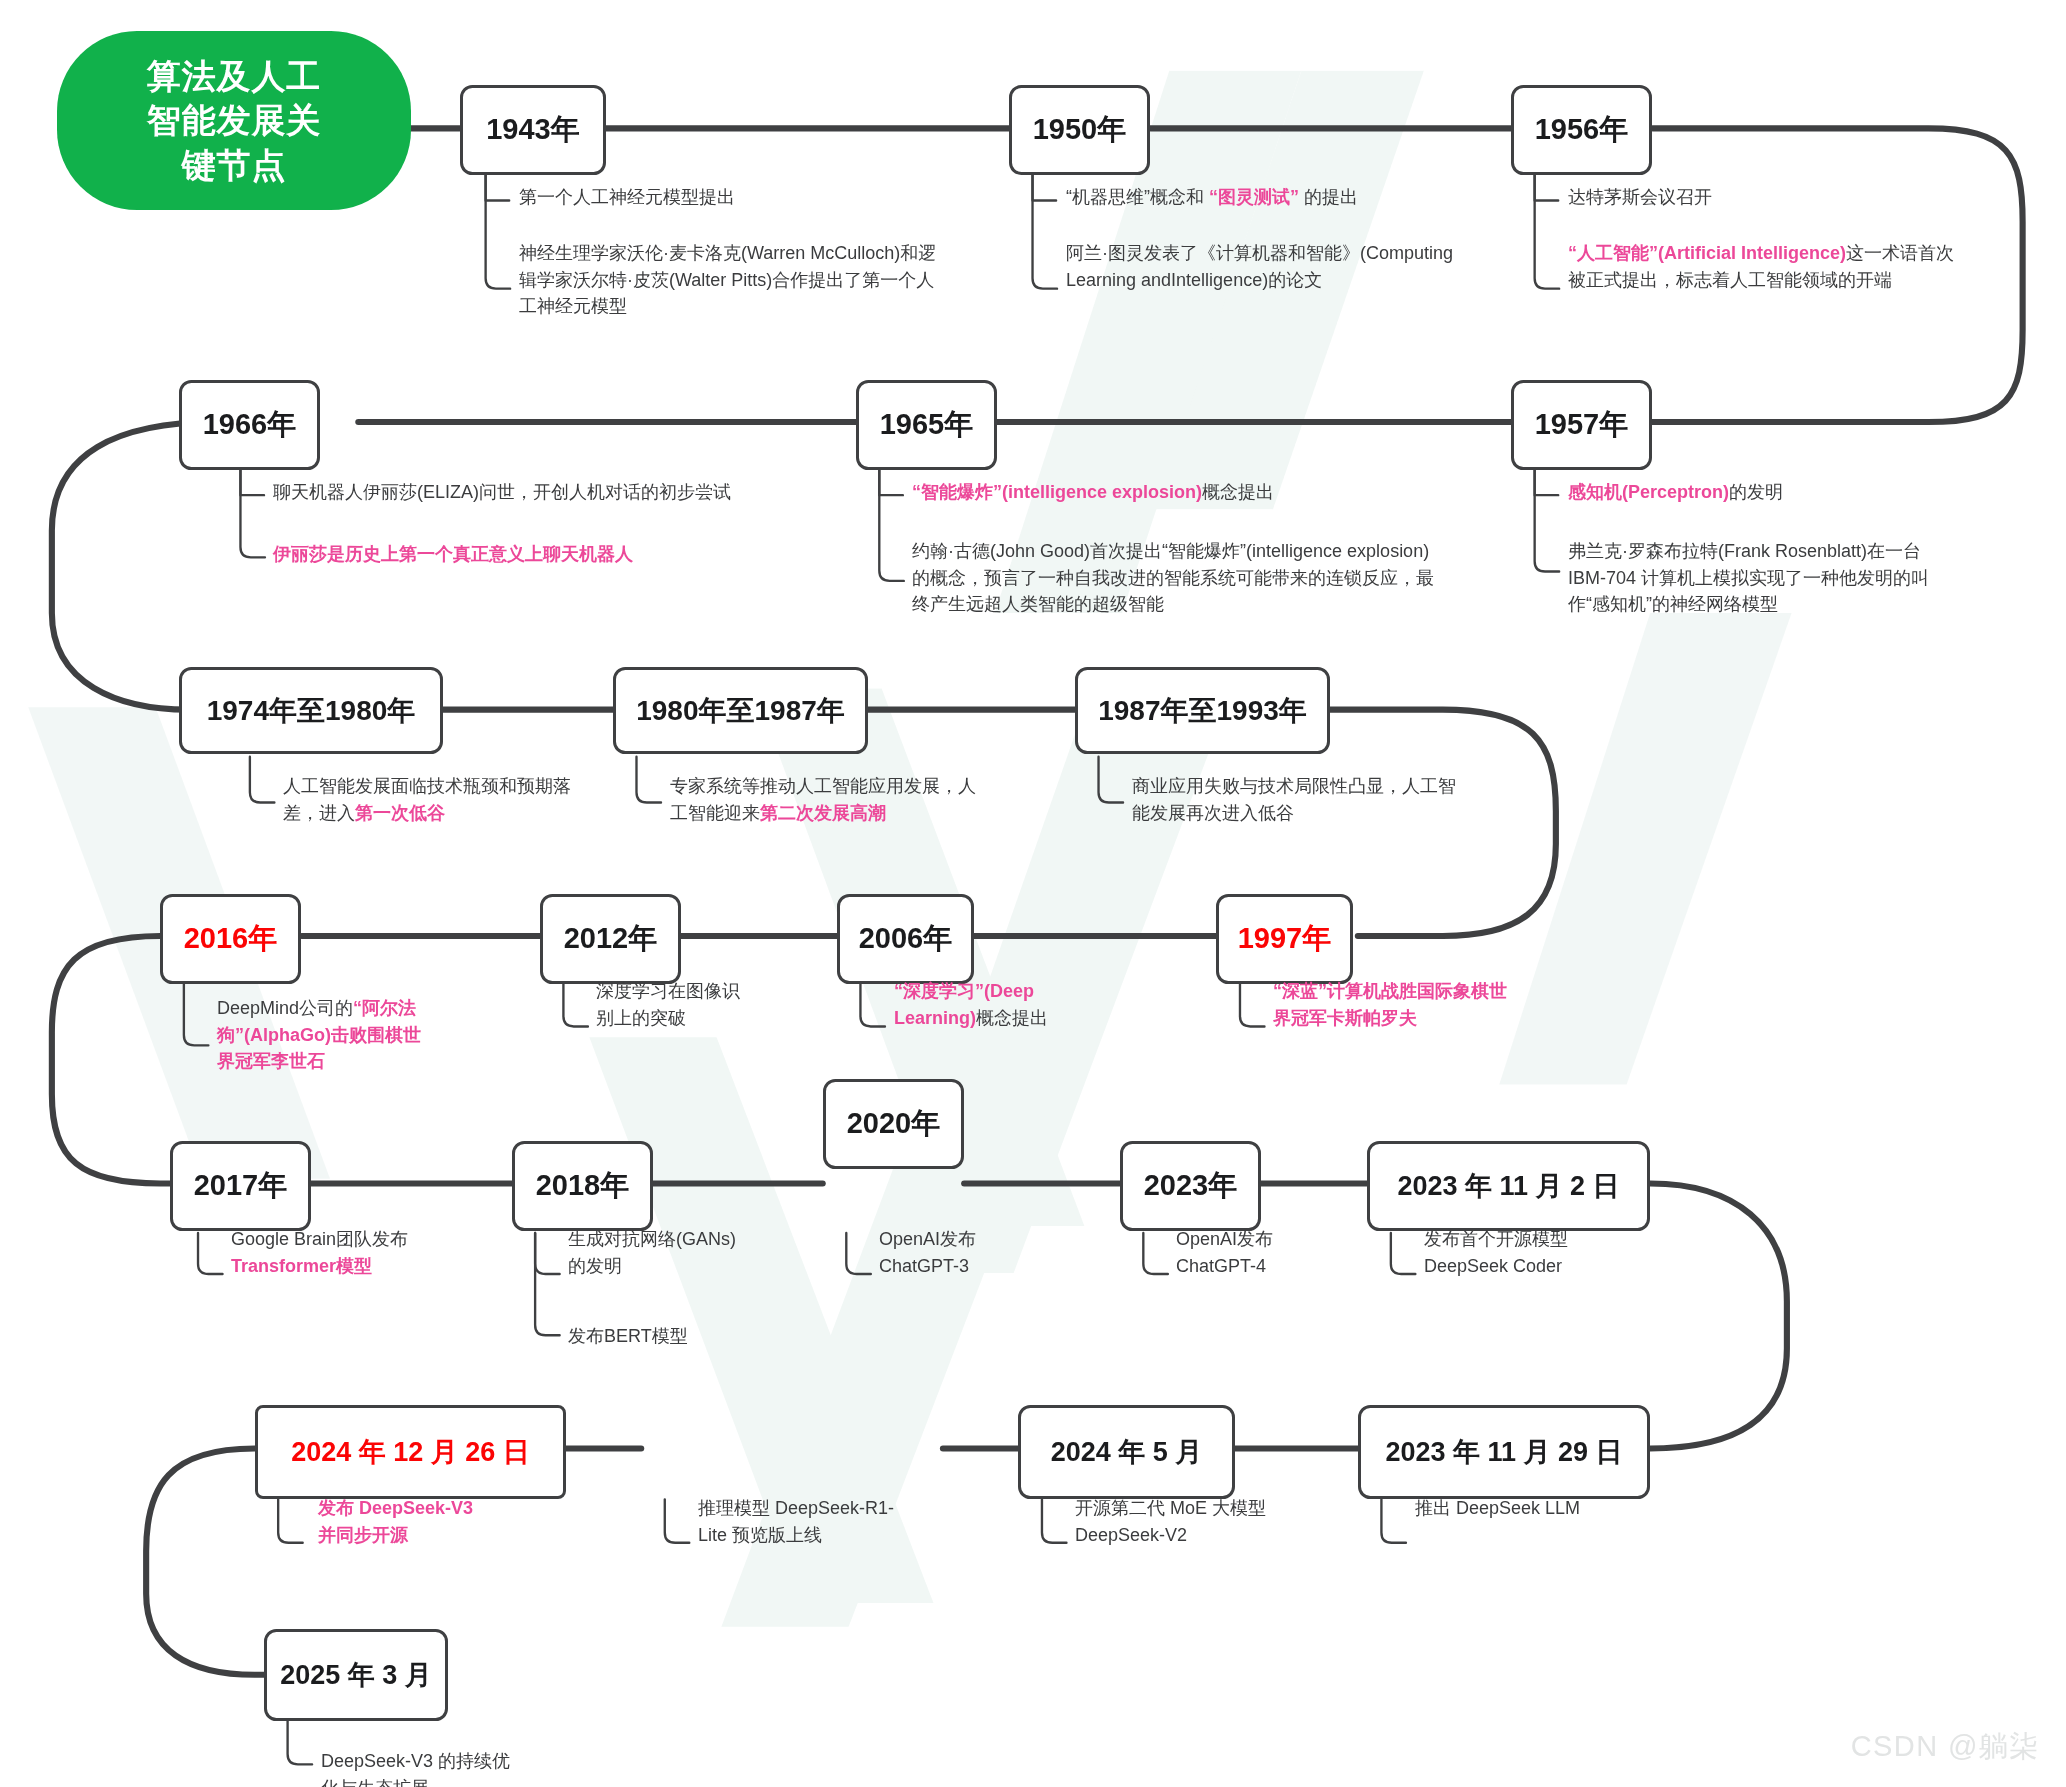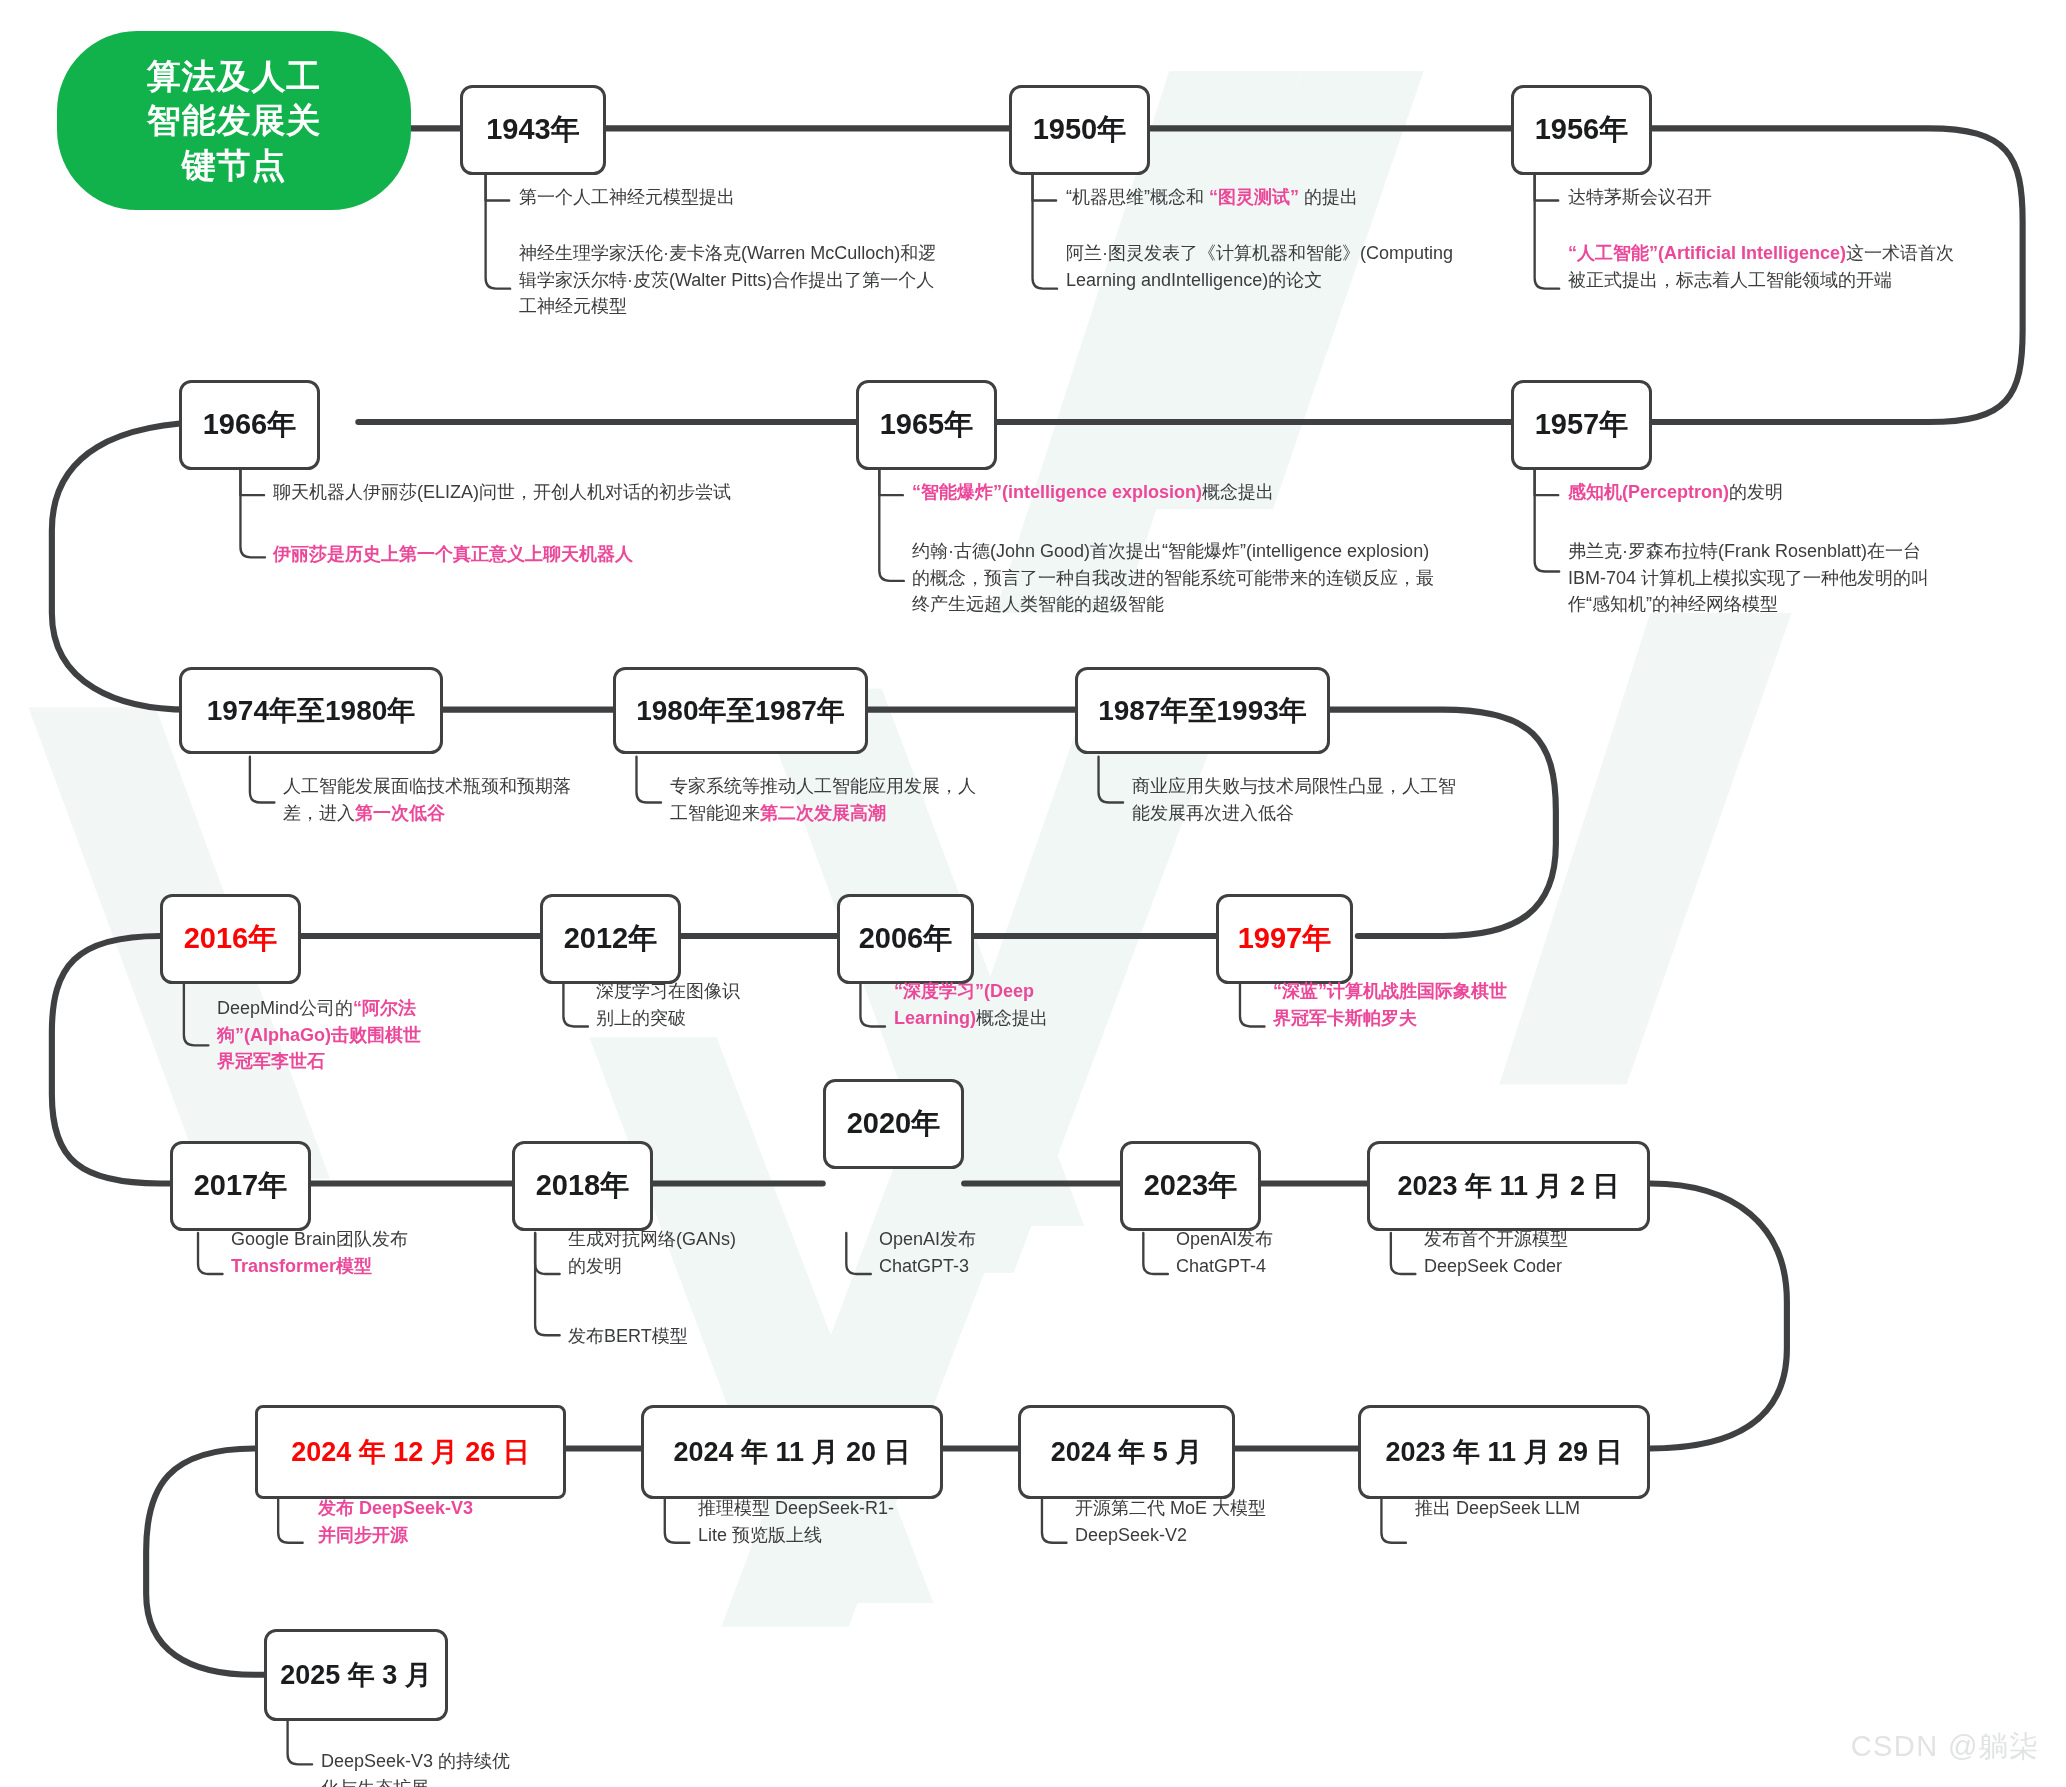--- a/index.html
+++ b/index.html
@@ -236,23 +236,20 @@
   <div class="node" style="left:1367px;top:1141px;width:283px;height:90px;font-size:27px;">
     <span>2023 年 11 月 2 日</span>
   </div>
   <div class="leaf" style="left:1424px;top:1226px;width:222px;font-size:18px;"><span>发布首个开源模型 DeepSeek Coder</span></div>
 
   <div class="node red" style="left:255px;top:1405px;width:311px;height:94px;font-size:27px;border-radius:8px;">
     <span>2024 年 12 月 26 日</span>
   </div>
   <div class="leaf" style="left:318px;top:1495px;width:165px;font-size:18px;"><b>发布 DeepSeek-V3 并同步开源</b></div>
 
-  <div class="node" style="left:641px;top:1405px;width:302px;height:94px;font-size:27px;">
-    <span>2024 年 11 月 20 日</span>
-  </div>
   <div class="leaf" style="left:698px;top:1495px;width:217px;font-size:18px;"><span>推理模型 DeepSeek-R1-Lite 预览版上线</span></div>
 
   <div class="node" style="left:1018px;top:1405px;width:217px;height:94px;font-size:27px;">
     <span>2024 年 5 月</span>
   </div>
   <div class="leaf" style="left:1075px;top:1495px;width:198px;font-size:18px;"><span>开源第二代 MoE 大模型 DeepSeek-V2</span></div>
 
   <div class="node" style="left:1358px;top:1405px;width:292px;height:94px;font-size:27px;">
     <span>2023 年 11 月 29 日</span>
   </div>

